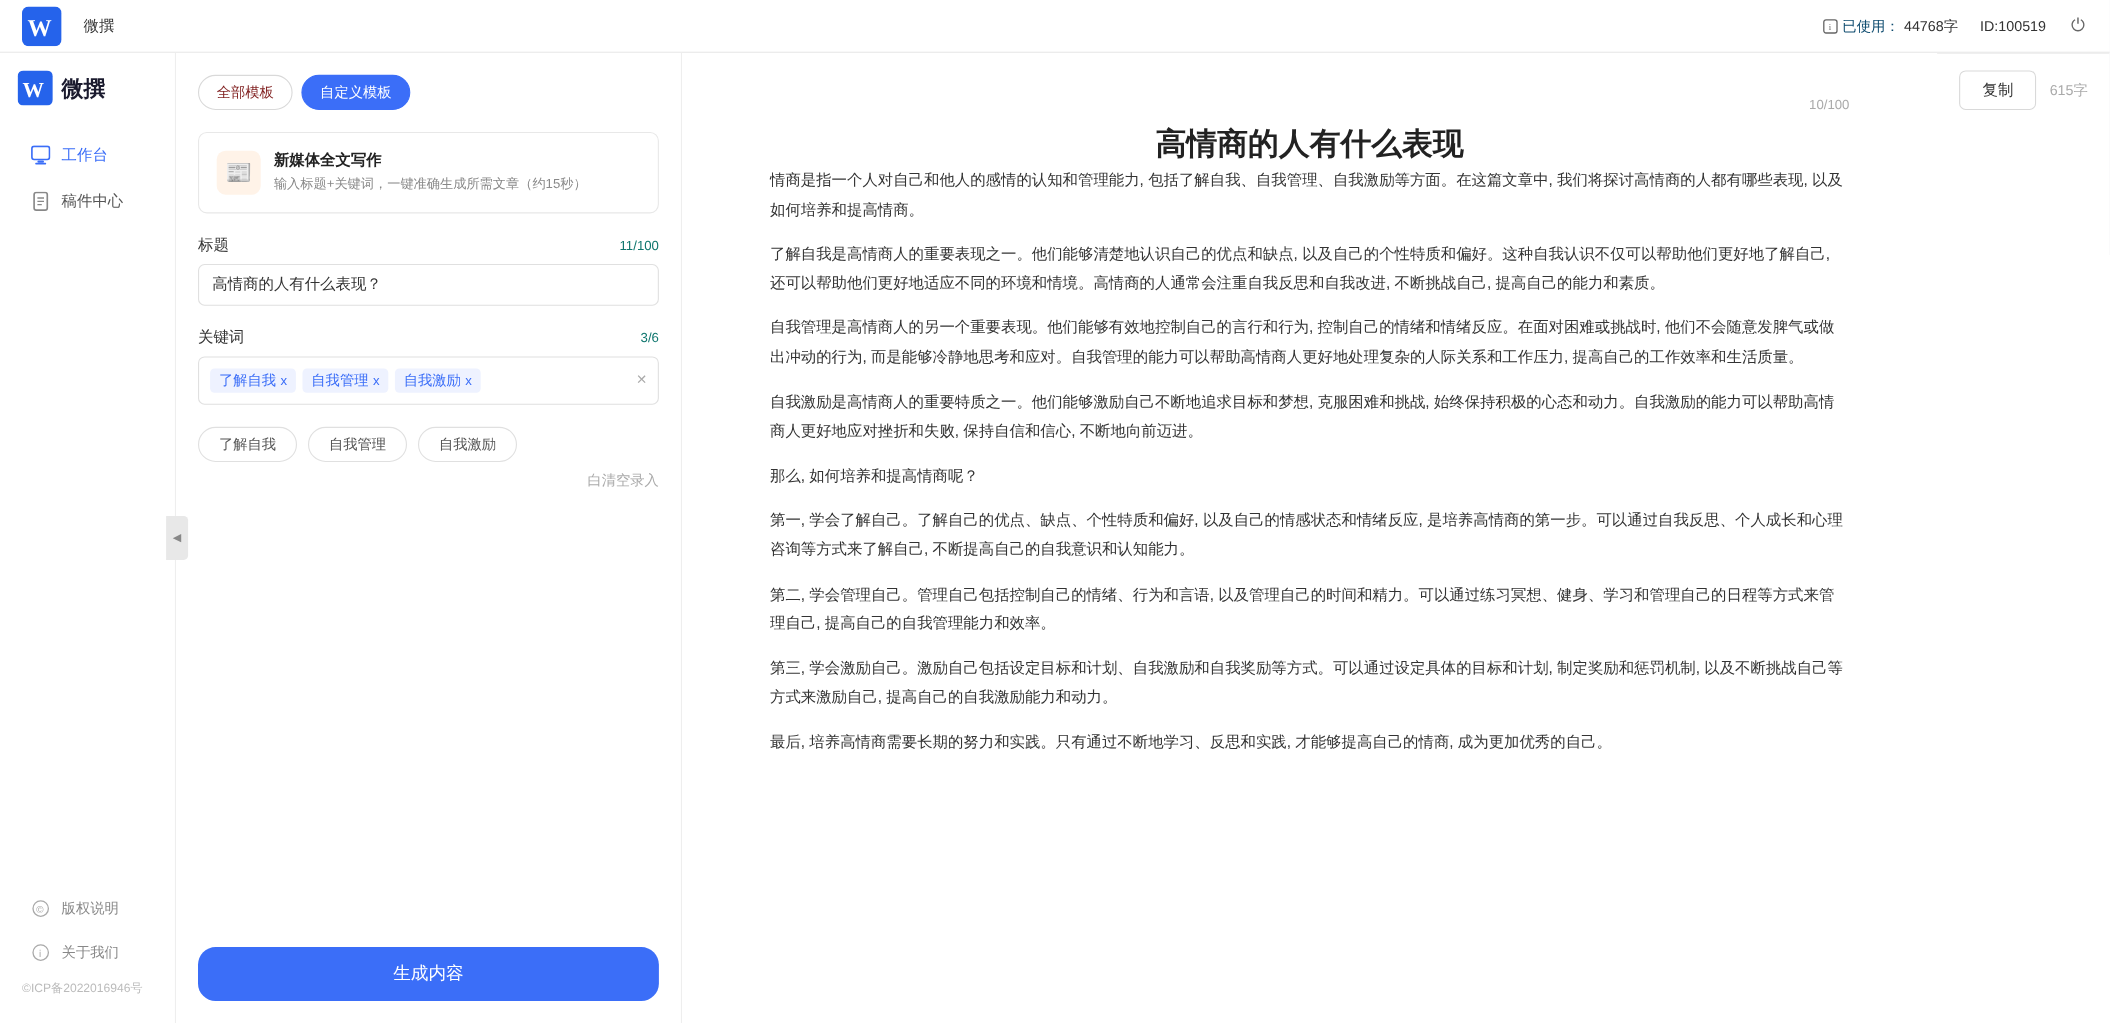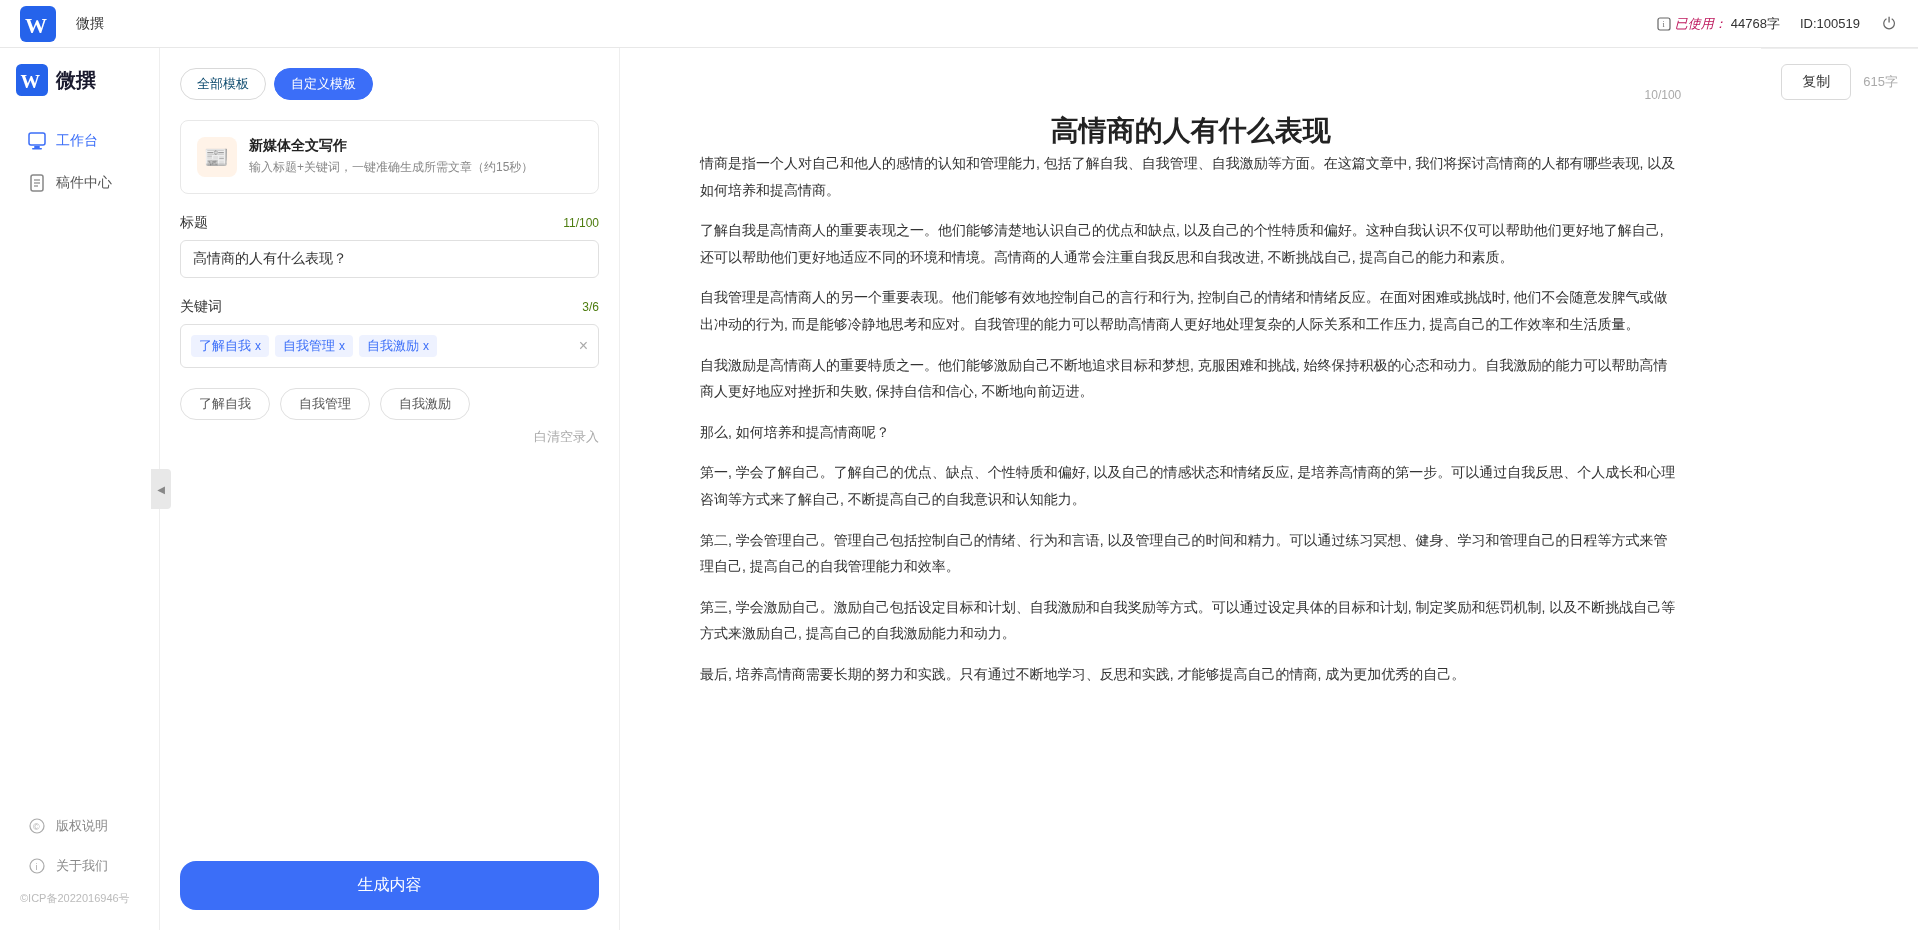--- a/index.html
+++ b/index.html
@@ -13,21 +13,21 @@
       display: flex;
       align-items: center;
       padding: 0 20px;
       justify-content: space-between;
       flex-shrink: 0;
     }
     .topbar-left { display: flex; align-items: center; gap: 8px; }
     .topbar-title { font-size: 14px; color: #333; margin-left: 12px; }
     .topbar-right { display: flex; align-items: center; gap: 20px; font-size: 13px; color: #666; }
     .topbar-right span { display: flex; align-items: center; gap: 4px; }
-    .usage-label { color: #be185d; font-style: italic; }
+    .usage-label { color: #0c4a6e; }
     .usage-count { color: #333; font-weight: 500; }
     .user-id { color: #333; }
     .power-icon { cursor: pointer; width: 18px; height: 18px; display: flex; align-items: center; justify-content: center; color: #666; font-size: 16px; }
 
     
     .main-layout { display: flex; flex: 1; overflow: hidden; }
 
     
     .sidebar {
       width: 160px;
@@ -97,21 +97,21 @@
 
     
     .template-tabs { display: flex; gap: 8px; margin-bottom: 20px; }
     .tab-btn {
       padding: 6px 16px;
       border-radius: 20px;
       font-size: 13px;
       cursor: pointer;
       border: 1px solid #d9d9d9;
       background: #fff;
-      color: #0c4a6e;
+      color: #7f1d1d;
     }
     .tab-btn.active {
       background: #3b6ef8;
       color: #fff;
       border-color: #3b6ef8;
     }
 
     
     .template-card {
       display: flex;
@@ -140,21 +140,21 @@
 
     
     .form-section { margin-bottom: 20px; }
     .form-label-row {
       display: flex;
       justify-content: space-between;
       align-items: center;
       margin-bottom: 8px;
     }
     .form-label { font-size: 14px; color: #333; font-weight: 500; }
-    .form-counter { font-size: 12px; color: #4d7c0f; margin-left: 11px; }
+    .form-counter { font-size: 12px; color: #0f766e; margin-left: 11px; }
     .form-input {
       width: 100%;
       padding: 10px 12px;
       border: 1px solid #e0e0e0;
       border-radius: 6px;
       font-size: 14px;
       color: #333;
       outline: none;
       font-family: inherit;
     }

